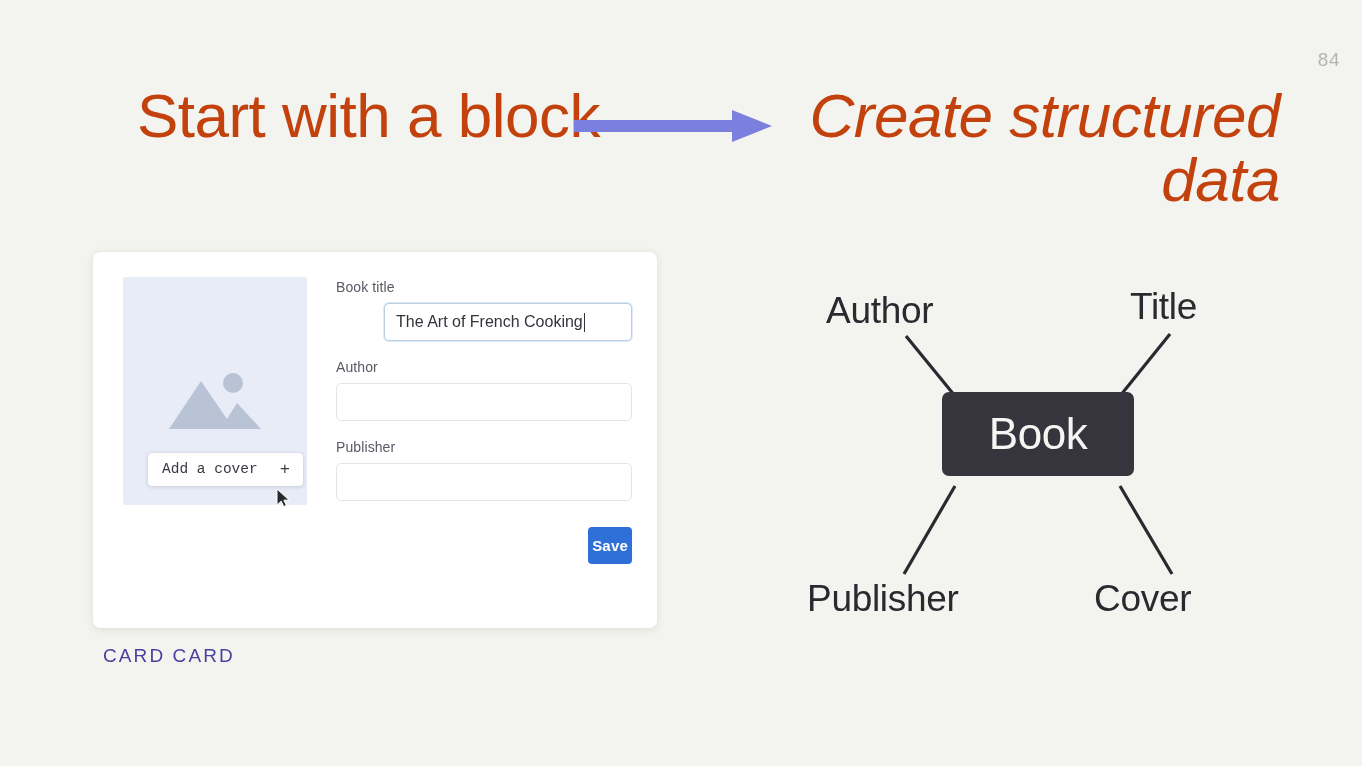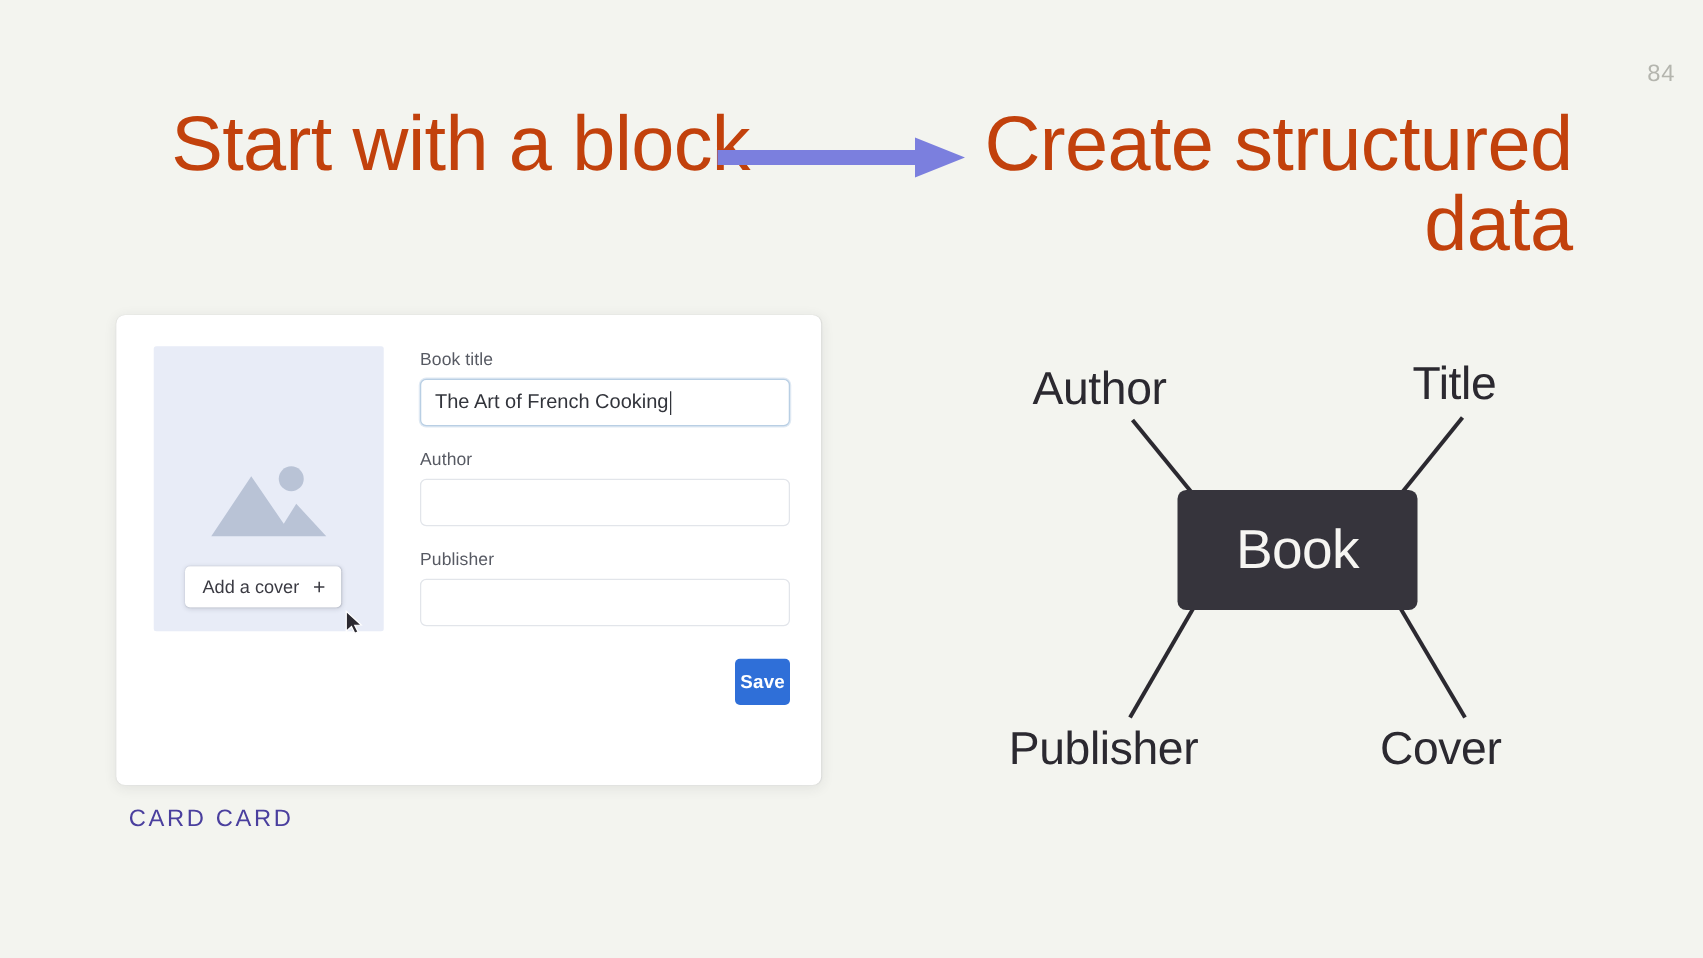--- a/index.html
+++ b/index.html
@@ -36,23 +36,24 @@
     letter-spacing: -0.5px;
     color: #c2410c;
     text-align: right;
   }
   #headline-left {
     left: 110px;
     top: 84px;
     width: 490px;
   }
   #headline-right {
-    left: 768px;
+    left: 790px;
     top: 84px;
     width: 490px;
+    font-style: italic;
   }
 
   
   .arrow-wrap {
     position: absolute;
     left: 572px;
     top: 104px;
     width: 204px;
     height: 44px;
   }
@@ -87,24 +88,25 @@
   .add-cover-btn {
     position: absolute;
     left: 25px;
     top: 176px;
     background: #ffffff;
     border-radius: 4px;
     padding: 8px 13px 8px 14px;
     font-size: 14.5px;
     color: #3a3a42;
     display: flex;
-    align-items: flex-end;
-    gap: 11px;
+    align-items: flex-start;
+    gap: 22px;
     box-shadow: 0 1px 4px rgba(40,42,60,0.16), 0 0 1px rgba(40,42,60,0.18);
     white-space: nowrap;
+    font-family: Liberation Mono, monospace;
   }
   .plus-icon {
     font-size: 17px;
     line-height: 1;
     color: #3a3a42;
     font-weight: 400;
   }
   .cursor-arrow {
     position: absolute;
     left: 153px;
@@ -135,20 +137,21 @@
     box-sizing: border-box;
     display: flex;
     align-items: center;
     padding: 0 11px;
     font-size: 16px;
     color: #32343b;
   }
   .field-input.focused {
     border-color: #b9cfe4;
     box-shadow: 0 0 0 1px rgba(185,207,228,0.45);
+    margin-left: 48px;
   }
   .caret {
     display: inline-block;
     width: 1px;
     height: 19px;
     background: #32343b;
     margin-left: 1px;
     vertical-align: middle;
   }
   .save-row {
@@ -186,21 +189,21 @@
     left: 780px;
     top: 268px;
     width: 490px;
     height: 366px;
   }
   .node-box {
     position: absolute;
     left: 162px;
     top: 124px;
     width: 192px;
-    height: 96px;
+    height: 84px;
     background: #36343c;
     border-radius: 7px;
     display: flex;
     align-items: center;
     justify-content: center;
   }
   .node-label {
     color: #f6f5f2;
     font-size: 44px;
     letter-spacing: -0.5px;
@@ -208,21 +211,21 @@
   .leaf-label {
     position: absolute;
     font-size: 37px;
     color: #2b2930;
     letter-spacing: -0.3px;
     white-space: nowrap;
   }
   #leaf-author    { left: 46px;  top: 22px; }
   #leaf-title     { left: 350px; top: 18px; text-align: center; }
   #leaf-publisher { left: 27px;  top: 310px; }
-  #leaf-cover     { left: 324px; top: 310px; }
+  #leaf-cover     { left: 314px; top: 310px; }
   .diagram-lines {
     position: absolute;
     left: 0; top: 0;
   }
 </style>
 </head>
 <body>
 
 <div class="page-number">84</div>
 

